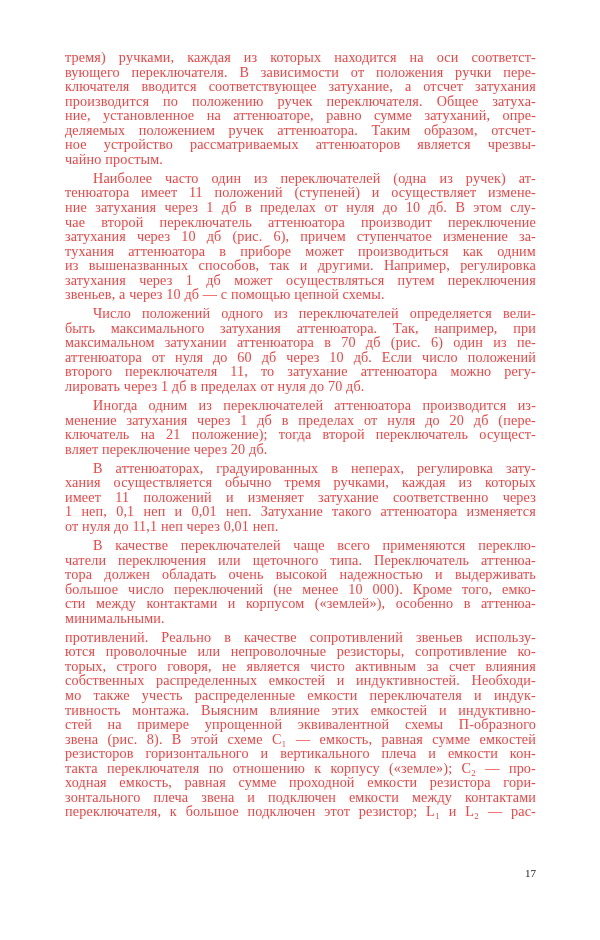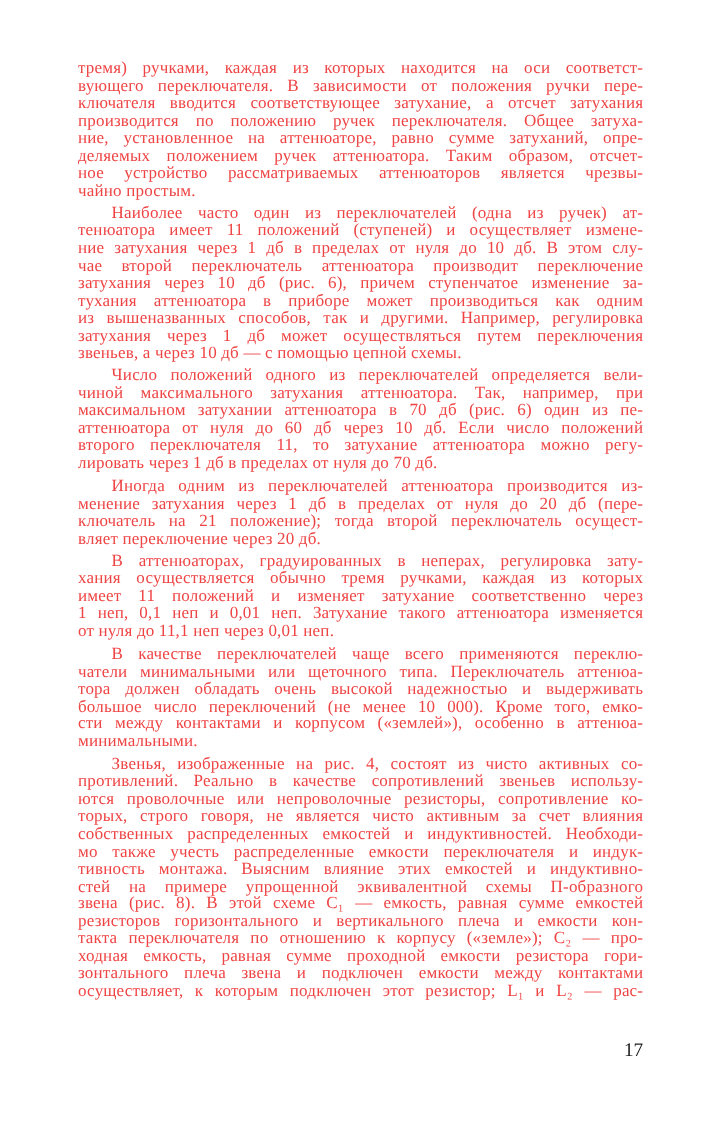--- a/index.html
+++ b/index.html
@@ -25,21 +25,21 @@
   }
   .line.last { text-align-last: left; }
   .line.indent { padding-left: 28px; }
   .para { margin-bottom: 4.5px; }
   .page-number {
     position: absolute;
     right: 64px;
     top: 867px;
     font-family: "Liberation Serif", "DejaVu Serif", serif;
     font-weight: normal;
-    font-size: 16px;
+    font-size: 11px;
     color: #1a1a1a;
   }
 </style>
 </head>
 <body>
 
 <div class="page">
 
   <div class="para">
     <span class="line">тремя) ручками, каждая из которых находится на оси соответст-</span>
@@ -59,21 +59,21 @@
     <span class="line">чае второй переключатель аттенюатора производит переключение</span>
     <span class="line">затухания через 10 дб (рис. 6), причем ступенчатое изменение за-</span>
     <span class="line">тухания аттенюатора в приборе может производиться как одним</span>
     <span class="line">из вышеназванных способов, так и другими. Например, регулировка</span>
     <span class="line">затухания через 1 дб может осуществляться путем переключения</span>
     <span class="line last">звеньев, а через 10 дб — с помощью цепной схемы.</span>
   </div>
 
   <div class="para">
     <span class="line indent">Число положений одного из переключателей определяется вели-</span>
-    <span class="line">чиной максимального затухания аттенюатора. Так, например, при</span>
+    <span class="line">быть максимального затухания аттенюатора. Так, например, при</span>
     <span class="line">максимальном затухании аттенюатора в 70 дб (рис. 6) один из пе-</span>
     <span class="line">аттенюатора от нуля до 60 дб через 10 дб. Если число положений</span>
     <span class="line">второго переключателя 11, то затухание аттенюатора можно регу-</span>
     <span class="line last">лировать через 1 дб в пределах от нуля до 70 дб.</span>
   </div>
 
   <div class="para">
     <span class="line indent">Иногда одним из переключателей аттенюатора производится из-</span>
     <span class="line">менение затухания через 1 дб в пределах от нуля до 20 дб (пере-</span>
     <span class="line">ключатель на 21 положение); тогда второй переключатель осущест-</span>
@@ -83,39 +83,38 @@
   <div class="para">
     <span class="line indent">В аттенюаторах, градуированных в неперах, регулировка зату-</span>
     <span class="line">хания осуществляется обычно тремя ручками, каждая из которых</span>
     <span class="line">имеет 11 положений и изменяет затухание соответственно через</span>
     <span class="line">1 неп, 0,1 неп и 0,01 неп. Затухание такого аттенюатора изменяется</span>
     <span class="line last">от нуля до 11,1 неп через 0,01 неп.</span>
   </div>
 
   <div class="para">
     <span class="line indent">В качестве переключателей чаще всего применяются переклю-</span>
-    <span class="line">чатели минимальными или щеточного типа. Переключатель аттенюа-</span>
+    <span class="line">чатели переключения или щеточного типа. Переключатель аттенюа-</span>
     <span class="line">тора должен обладать очень высокой надежностью и выдерживать</span>
     <span class="line">большое число переключений (не менее 10 000). Кроме того, емко-</span>
     <span class="line">сти между контактами и корпусом («землей»), особенно в аттенюа-</span>
     <span class="line last">минимальными.</span>
   </div>
 
   <div class="para">
-    <span class="line indent">Звенья, изображенные на рис. 4, состоят из чисто активных со-</span>
     <span class="line">противлений. Реально в качестве сопротивлений звеньев использу-</span>
     <span class="line">ются проволочные или непроволочные резисторы, сопротивление ко-</span>
     <span class="line">торых, строго говоря, не является чисто активным за счет влияния</span>
     <span class="line">собственных распределенных емкостей и индуктивностей. Необходи-</span>
     <span class="line">мо также учесть распределенные емкости переключателя и индук-</span>
     <span class="line">тивность монтажа. Выясним влияние этих емкостей и индуктивно-</span>
     <span class="line">стей на примере упрощенной эквивалентной схемы П-образного</span>
     <span class="line">звена (рис. 8). В этой схеме C₁ — емкость, равная сумме емкостей</span>
     <span class="line">резисторов горизонтального и вертикального плеча и емкости кон-</span>
     <span class="line">такта переключателя по отношению к корпусу («земле»); C₂ — про-</span>
     <span class="line">ходная емкость, равная сумме проходной емкости резистора гори-</span>
     <span class="line">зонтального плеча звена и подключен емкости между контактами</span>
-    <span class="line">осуществляет, к которым подключен этот резистор; L₁ и L₂ — рас-</span>
+    <span class="line">переключателя, к большое подключен этот резистор; L₁ и L₂ — рас-</span>
   </div>
 
 </div>
 
 <div class="page-number">17</div>
 
 </body></html>

